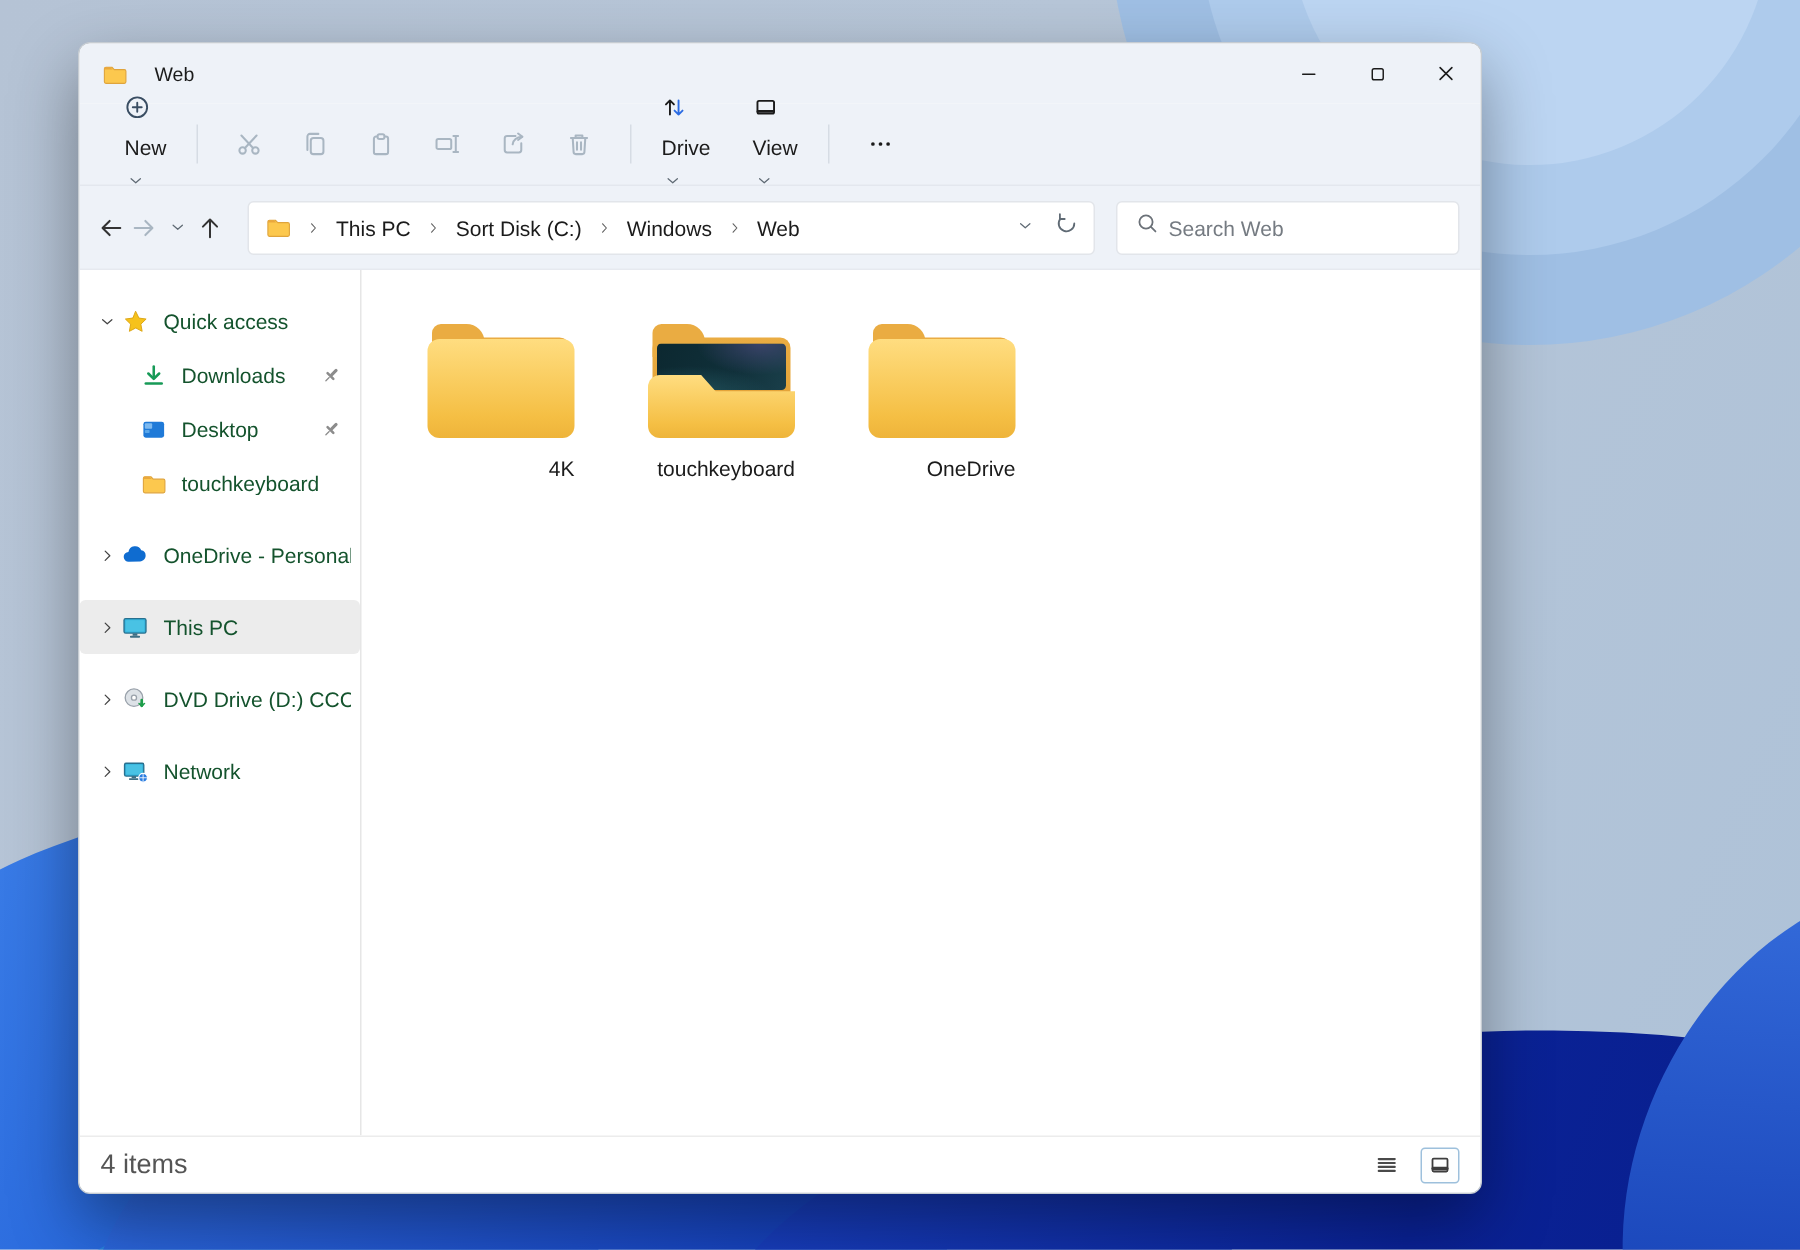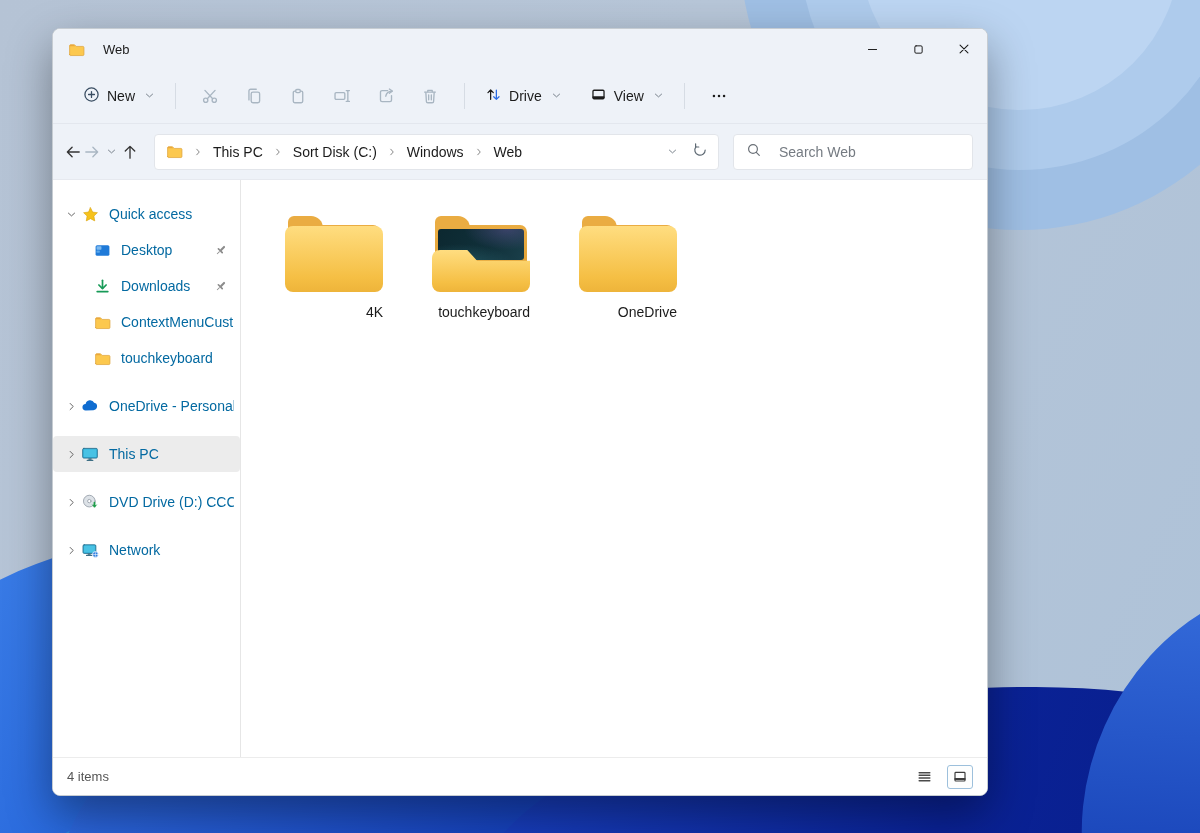--- a/index.html
+++ b/index.html
@@ -33,45 +33,45 @@
 
   .titlebar { height:40px; flex:0 0 auto; background:#eef2f8;
     display:flex; align-items:center; padding-left:14px; }
   .titlebar .t-label { font-size:13px; color:#1b1b1b; margin-left:8px; }
   .win-controls { margin-left:auto; display:flex; height:100%; }
   .win-btn { width:46px; height:100%; display:flex; align-items:center; justify-content:center; color:#1b1b1b; }
   .win-btn svg { display:block; }
 
   .toolbar { height:55px; flex:0 0 auto; background:#eef2f8;
     display:flex; align-items:center; padding:0 10px 0 22px; border-bottom:1px solid #e3e7ee; }
-  .tb-btn { display:flex; align-items:center; gap:7px; padding:6px 8px; border-radius:4px;
-    color:#1b1b1b; font-size:14px; }
+  .tb-btn { display:flex; align-items:flex-start; gap:7px; padding:6px 8px; border-radius:4px;
+    color:#1b1b1b; font-size:14px;flex-direction:column; }
   .tb-icon { width:44px; height:34px; display:flex; align-items:center; justify-content:center; }
   .tb-sep { width:1px; height:26px; background:#d6dce4; margin:0 12px; }
   .chev { margin-left:2px; }
 
   .addressrow { height:56px; flex:0 0 auto; background:#eef2f8;
     display:flex; align-items:center; padding:0 14px 0 10px; border-bottom:1px solid #e6e9ef; }
   .nav-btn { width:38px; height:34px; display:flex; align-items:center; justify-content:center; border-radius:4px; }
   .crumb-box { margin-left:14px; flex:0 0 565px; height:36px; background:#fff;
     border:1px solid #e2e5ea; border-radius:4px; display:flex; align-items:center; padding:0 10px; }
   .crumb-box .crumbs { display:flex; align-items:center; gap:2px; flex:1; overflow:hidden; }
   .crumb { font-size:14px; color:#1b1b1b; padding:3px 8px; border-radius:3px; white-space:nowrap; }
   .crumb-sep { display:flex; align-items:center; color:#5f5f5f; }
   .crumb-end { display:flex; align-items:center; gap:14px; margin-left:auto; }
   .search-box { margin-left:14px; flex:1; height:36px; background:#fff; border:1px solid #e2e5ea;
-    border-radius:4px; display:flex; align-items:center; padding:0 12px; gap:17px; }
+    border-radius:4px; display:flex; align-items:center; padding:0 12px; gap:6px; }
   .search-box input { border:none; outline:none; flex:1; font-size:14px;
     font-family:"Liberation Sans",sans-serif; color:#1b1b1b; background:transparent; }
   .search-box input::placeholder { color:#757b82; }
 
   .bodyrow { flex:1; display:flex; min-height:0; background:#fff; }
   .sidebar { width:188px; flex:0 0 auto; border-right:1px solid #e6e6e6; padding-top:16px; overflow:hidden; }
   .side-row { height:36px; display:flex; align-items:center; padding:0 6px 0 8px;
-    font-size:14px; color:#0369a1; position:relative; border-radius:4px; }
+    font-size:14px; color:#14532d; position:relative; border-radius:4px; }
   .side-row.gap { margin-top:12px; }
   .side-row.selected { background:#ececec; }
   .side-chev { width:20px; display:flex; justify-content:center; align-items:center; flex:0 0 auto; color:#454545; }
   .side-row.lvl1 { padding-left:40px; }
   .side-ico { width:18px; height:18px; margin-right:10px; flex:0 0 auto;
     display:flex; align-items:center; justify-content:center; }
   .side-label { white-space:nowrap; overflow:hidden; flex:1; }
   .side-pin { width:16px; flex:0 0 auto; margin-left:4px; margin-right:6px; color:#8a8a8a;
     display:flex; justify-content:center; }
 
@@ -95,21 +95,21 @@
       radial-gradient(120% 130% at 25% 120%, rgba(40,95,105,.8) 0%, rgba(40,95,105,0) 55%),
       linear-gradient(115deg,#0c2830 0%,var(--preview-dark,#10303a) 60%,#1a3f4a 100%); }
   .f-front { position:absolute; left:0; right:0; bottom:0; border-radius:8px;
     background:linear-gradient(180deg,#ffdd80 0%,var(--folder-front,#f5bf44) 78%,#eeb43a 100%); }
   .ficon.closed .f-front { top:16%; }
   .ficon.open .f-front { top:46%;
     clip-path:polygon(0 0,36% 0,46% 26%,100% 26%,100% 120%,0 120%); }
 
   .statusbar { height:38px; flex:0 0 auto; border-top:1px solid #ececec; background:#fff;
     display:flex; align-items:center; padding:0 14px; }
-  .status-count { font-size:13px; color:#555; }
+  .status-count { font-size:18px; color:#555; }
   .status-views { margin-left:auto; display:flex; align-items:center; gap:10px; }
   .view-toggle { width:26px; height:24px; display:flex; align-items:center; justify-content:center;
     border-radius:3px; color:#3d3d3d; }
   .view-toggle.active { border:1.5px solid #9dc0dc; background:#fdfefe; }
 
   svg { flex:0 0 auto; }
   .dim { color:#a9b6c2; }
   .mid { color:#5f6a74; }
 </style>
 </head>
@@ -324,71 +324,60 @@
               <path d="M8 1.6l2 4.1 4.5.6-3.3 3.2.8 4.5L8 11.9 4 14l.8-4.5L1.5 6.3 6 5.7z" fill="#f6c21c" stroke="#dba513" stroke-width=".6"></path>
             </svg>
           </span>
     <span class="side-label">Quick access</span>
 
   </div>
         <div class="side-row lvl1">
 
     <span class="side-ico">
             <svg width="17" height="17" viewBox="0 0 16 16" fill="none" stroke="currentColor" stroke-width="1.2" stroke-linecap="round" stroke-linejoin="round">
+              <path d="M8 2.2v7.2" stroke="#179a57" stroke-width="1.6"></path>
+              <path d="M4.6 6.6L8 10l3.4-3.4" stroke="#179a57" stroke-width="1.6"></path>
+              <path d="M3 12.8h10" stroke="#179a57" stroke-width="1.6"></path>
+            </svg>
+          </span>
+    <span class="side-label">Downloads</span>
+    <span class="side-pin">
+            <svg width="15" height="15" viewBox="0 0 16 16" fill="none" stroke="currentColor" stroke-width="1.2" stroke-linecap="round" stroke-linejoin="round">
+              <g transform="rotate(45 8 8)" fill="#8c8c8c" stroke="none">
+                <rect x="6.9" y="1.6" width="2.2" height="6.5" rx="1"></rect>
+                <rect x="4.2" y="7.4" width="7.6" height="1.8" rx=".9"></rect>
+                <rect x="7.6" y="9.2" width=".9" height="4.2" rx=".45"></rect>
+              </g>
+            </svg>
+          </span>
+  </div>
+        <div class="side-row lvl1">
+
+    <span class="side-ico">
+            <svg width="17" height="17" viewBox="0 0 16 16" fill="none" stroke="currentColor" stroke-width="1.2" stroke-linecap="round" stroke-linejoin="round">
               <rect x="1.5" y="3" width="13" height="10" rx="1.5" fill="#1f7ad8" stroke="none"></rect>
               <rect x="2.4" y="3.9" width="4.6" height="3.4" rx=".6" fill="#7db9ef" stroke="none"></rect>
               <rect x="2.4" y="8.1" width="3" height="2" rx=".5" fill="#5aa7ea" stroke="none"></rect>
             </svg>
           </span>
     <span class="side-label">Desktop</span>
     <span class="side-pin">
             <svg width="15" height="15" viewBox="0 0 16 16" fill="none" stroke="currentColor" stroke-width="1.2" stroke-linecap="round" stroke-linejoin="round">
               <g transform="rotate(45 8 8)" fill="#8c8c8c" stroke="none">
                 <rect x="6.9" y="1.6" width="2.2" height="6.5" rx="1"></rect>
                 <rect x="4.2" y="7.4" width="7.6" height="1.8" rx=".9"></rect>
                 <rect x="7.6" y="9.2" width=".9" height="4.2" rx=".45"></rect>
               </g>
             </svg>
           </span>
   </div>
         <div class="side-row lvl1">
 
     <span class="side-ico">
             <svg width="17" height="17" viewBox="0 0 16 16" fill="none" stroke="currentColor" stroke-width="1.2" stroke-linecap="round" stroke-linejoin="round">
-              <path d="M8 2.2v7.2" stroke="#179a57" stroke-width="1.6"></path>
-              <path d="M4.6 6.6L8 10l3.4-3.4" stroke="#179a57" stroke-width="1.6"></path>
-              <path d="M3 12.8h10" stroke="#179a57" stroke-width="1.6"></path>
-            </svg>
-          </span>
-    <span class="side-label">Downloads</span>
-    <span class="side-pin">
-            <svg width="15" height="15" viewBox="0 0 16 16" fill="none" stroke="currentColor" stroke-width="1.2" stroke-linecap="round" stroke-linejoin="round">
-              <g transform="rotate(45 8 8)" fill="#8c8c8c" stroke="none">
-                <rect x="6.9" y="1.6" width="2.2" height="6.5" rx="1"></rect>
-                <rect x="4.2" y="7.4" width="7.6" height="1.8" rx=".9"></rect>
-                <rect x="7.6" y="9.2" width=".9" height="4.2" rx=".45"></rect>
-              </g>
-            </svg>
-          </span>
-  </div>
-        <div class="side-row lvl1">
-
-    <span class="side-ico">
-            <svg width="17" height="17" viewBox="0 0 16 16" fill="none" stroke="currentColor" stroke-width="1.2" stroke-linecap="round" stroke-linejoin="round">
-              <path d="M1.5 12.7V4.6c0-.6.4-1 1-1h3.7l1.5 1.5h6.3c.6 0 1 .4 1 1v6.6c0 .6-.4 1-1 1H2.5c-.6 0-1-.4-1-1z" fill="#fcc84e" stroke="#dfa43c" stroke-width=".7"></path>
-              <path d="M1.5 5h5.2L5.2 3.6H2.5c-.6 0-1 .4-1 1z" fill="#eaa83d" stroke="none"></path>
-            </svg>
-          </span>
-    <span class="side-label">ContextMenuCust</span>
-
-  </div>
-        <div class="side-row lvl1">
-
-    <span class="side-ico">
-            <svg width="17" height="17" viewBox="0 0 16 16" fill="none" stroke="currentColor" stroke-width="1.2" stroke-linecap="round" stroke-linejoin="round">
               <path d="M1.5 12.7V4.6c0-.6.4-1 1-1h3.7l1.5 1.5h6.3c.6 0 1 .4 1 1v6.6c0 .6-.4 1-1 1H2.5c-.6 0-1-.4-1-1z" fill="#fcc84e" stroke="#dfa43c" stroke-width=".7"></path>
               <path d="M1.5 5h5.2L5.2 3.6H2.5c-.6 0-1 .4-1 1z" fill="#eaa83d" stroke="none"></path>
             </svg>
           </span>
     <span class="side-label">touchkeyboard</span>
 
   </div>
         <div class="side-row gap">
     <span class="side-chev">
             <svg width="11" height="11" viewBox="0 0 16 16" fill="none" stroke="currentColor" stroke-width="1.2" stroke-linecap="round" stroke-linejoin="round">

